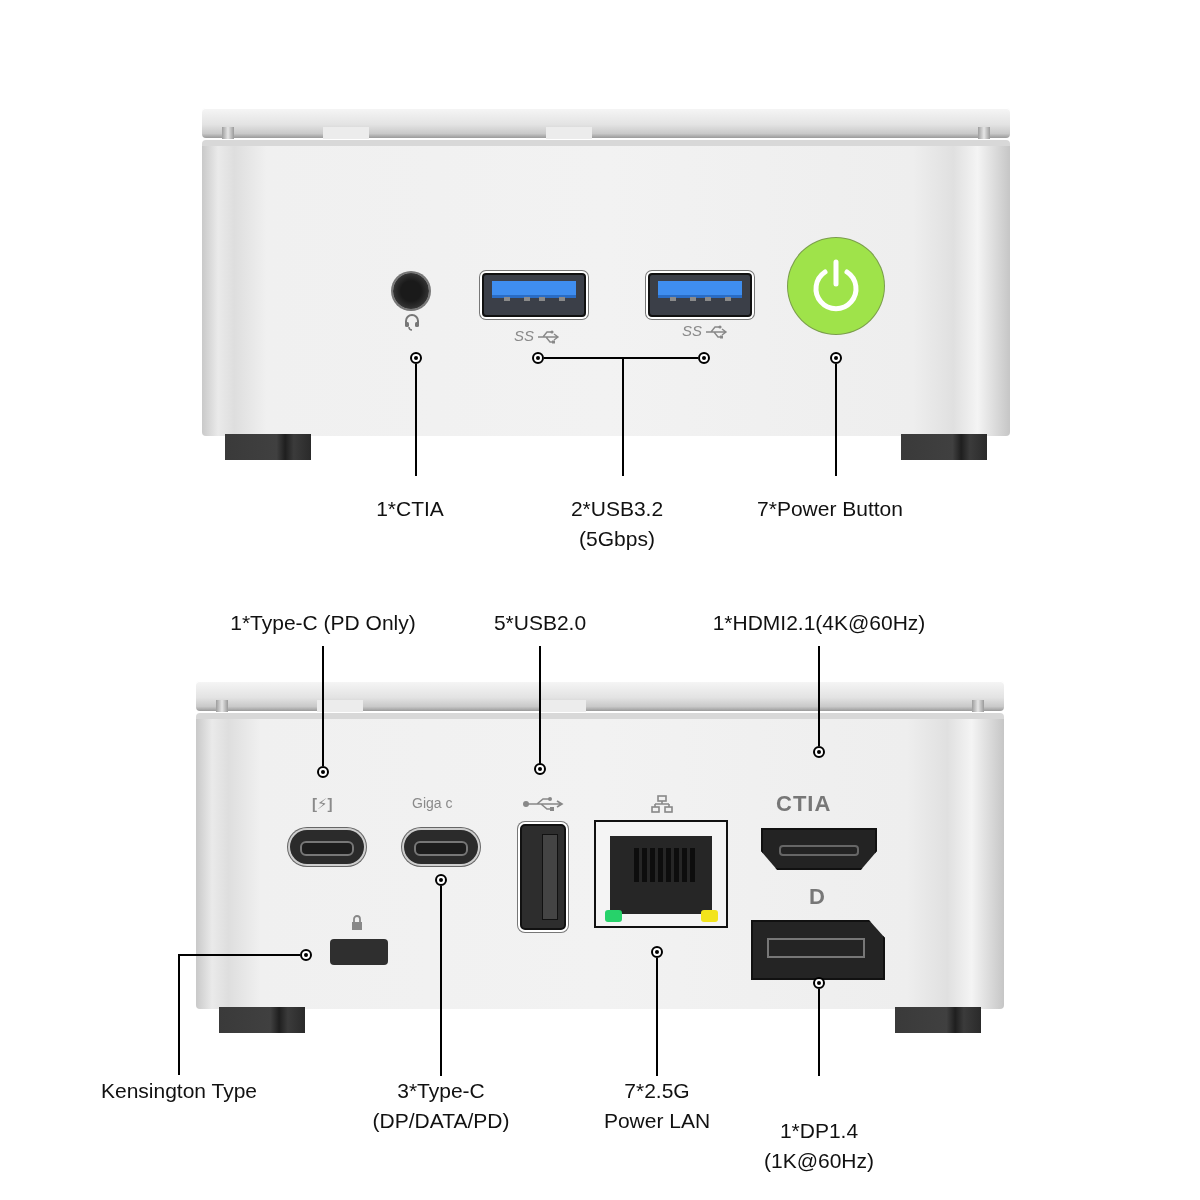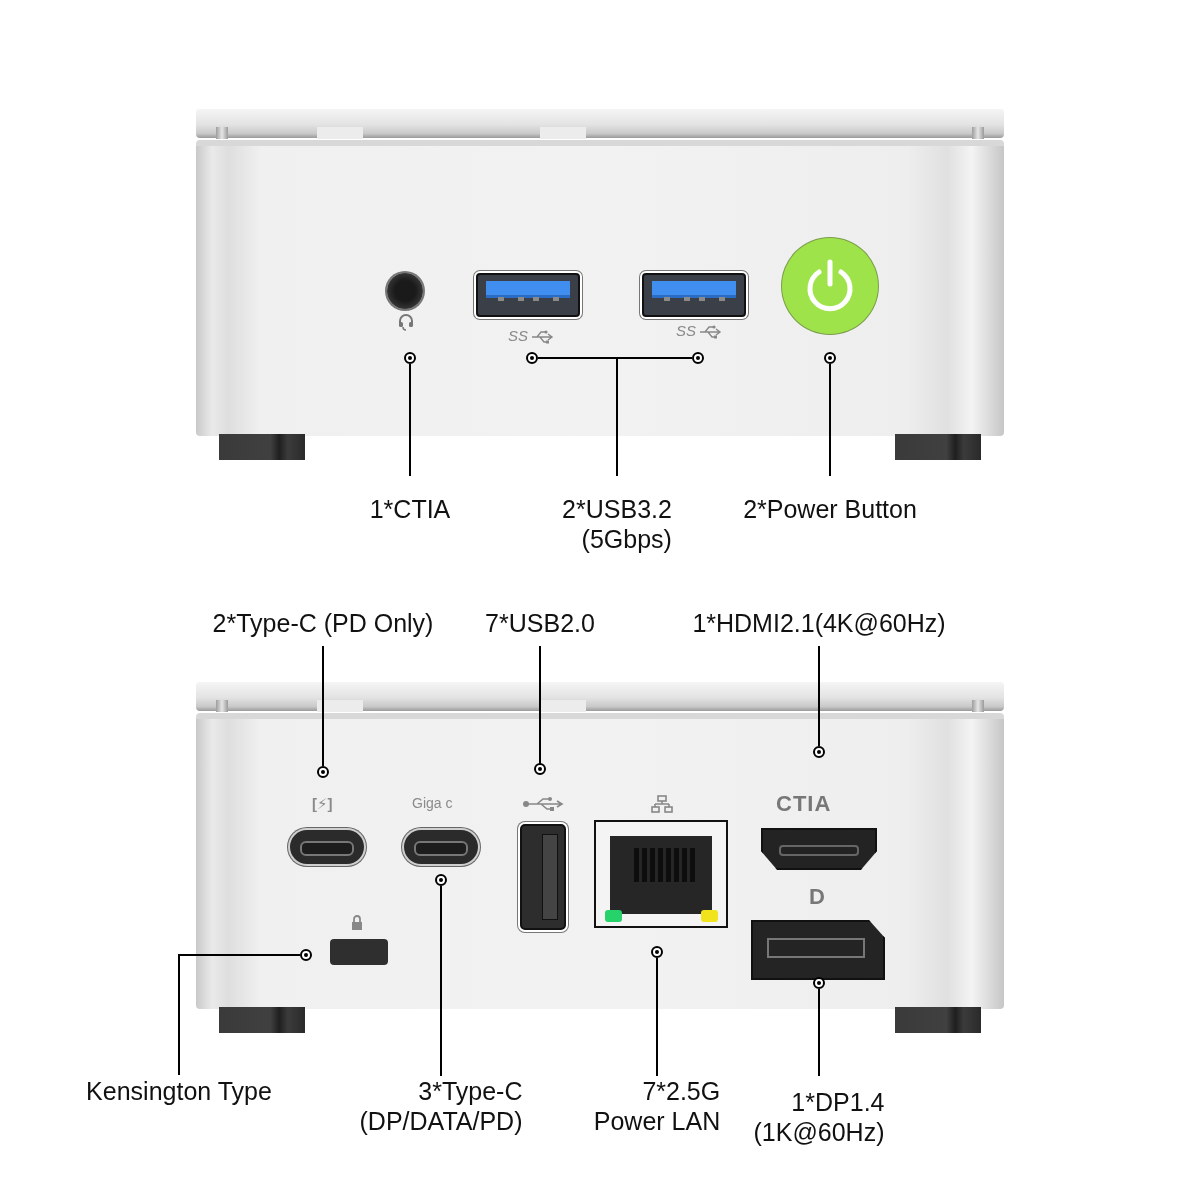--- a/index.html
+++ b/index.html
@@ -58,27 +58,27 @@
 
   .silk { color: #8a8a8a; font-size: 14px; }
   .silk-bold { color: #777; font-weight: bold; font-size: 22px; letter-spacing: 1px; }
 
   
   .dot { position: absolute; width: 12px; height: 12px; border-radius: 50%;
          border: 2px solid #000; background: #fff; box-sizing: border-box; transform: translate(-50%,-50%); }
   .dot::after { content:""; position:absolute; left:2px; top:2px; width:4px; height:4px; border-radius:50%; background:#000; }
   .vline { position: absolute; width: 2px; background: #000; transform: translateX(-1px); }
   .hline { position: absolute; height: 2px; background: #000; transform: translateY(-1px); }
-  .label { position: absolute; font-size: 25px; line-height: 30px; text-align: right;
+  .label { position: absolute; font-size: 21px; line-height: 30px; text-align: center;
            transform: translateX(-50%); white-space: nowrap; color: #111; }
 </style>
 </head>
 <body>
 
-<div class="abs" style="left:0;top:0;width:972px;height:470px;">
+<div class="abs" style="left:6px;top:0;width:972px;height:470px;">
   <div class="lid" style="left:196px;top:108px;width:808px;"></div>
   <div class="lid-post" style="left:216px;top:127px;"></div>
   <div class="lid-post" style="left:972px;top:127px;"></div>
   <div class="lid-tab" style="left:317px;top:127px;"></div>
   <div class="lid-tab" style="left:540px;top:127px;"></div>
   <div class="body-box" style="left:196px;top:140px;width:808px;height:296px;"></div>
   <div class="foot" style="left:219px;top:434px;"></div>
   <div class="foot" style="left:895px;top:434px;"></div>
 
   <div class="abs audio-jack" style="left:387px;top:273px;"></div>
@@ -138,28 +138,28 @@
 </div>
 
 <div class="label" style="left:410px;top:494px;">
   <div>1*CTIA</div>
 </div>
 <div class="label" style="left:617px;top:494px;">
   <div>2*USB3.2</div>
   <div>(5Gbps)</div>
 </div>
 <div class="label" style="left:830px;top:494px;">
-  <div>2*Power Button</div>
+  <div>7*Power Button</div>
 </div>
 
 <div class="label" style="left:323px;top:608px;">
-  <div>2*Type-C (PD Only)</div>
+  <div>1*Type-C (PD Only)</div>
 </div>
 <div class="label" style="left:540px;top:608px;">
-  <div>7*USB2.0</div>
+  <div>5*USB2.0</div>
 </div>
 <div class="label" style="left:819px;top:608px;">
   <div>1*HDMI2.1(4K@60Hz)</div>
 </div>
 
 <div class="abs" style="left:0;top:0;width:1200px;height:1200px;">
   <div class="lid" style="left:196px;top:681px;width:808px;"></div>
   <div class="lid-post" style="left:216px;top:700px;"></div>
   <div class="lid-post" style="left:972px;top:700px;"></div>
   <div class="lid-tab" style="left:317px;top:700px;"></div>
@@ -245,16 +245,16 @@
   <div>Kensington Type</div>
 </div>
 <div class="label" style="left:441px;top:1076px;">
   <div>3*Type-C</div>
   <div>(DP/DATA/PD)</div>
 </div>
 <div class="label" style="left:657px;top:1076px;">
   <div>7*2.5G</div>
   <div>Power LAN</div>
 </div>
-<div class="label" style="left:819px;top:1087px;">
+<div class="label" style="left:819px;top:1116px;">
   <div>1*DP1.4</div>
   <div>(1K@60Hz)</div>
 </div>
 
 </body></html>

